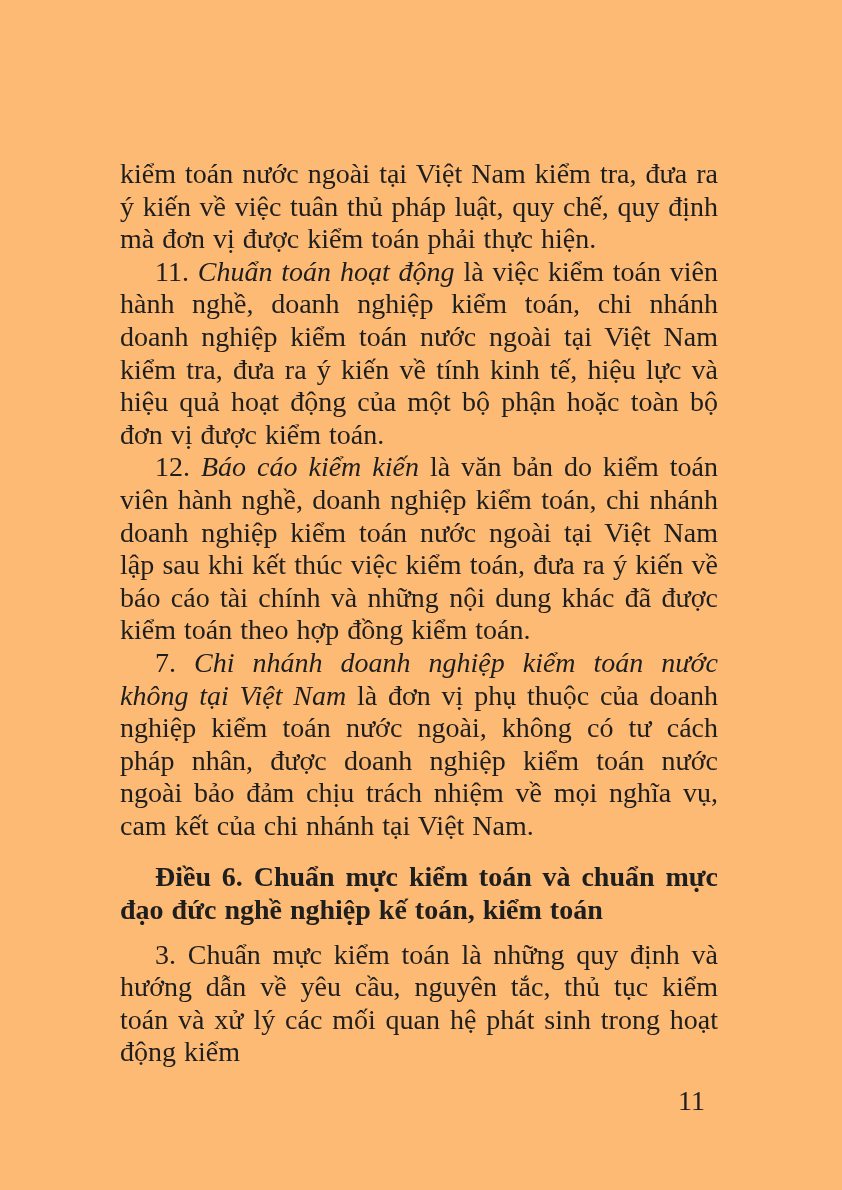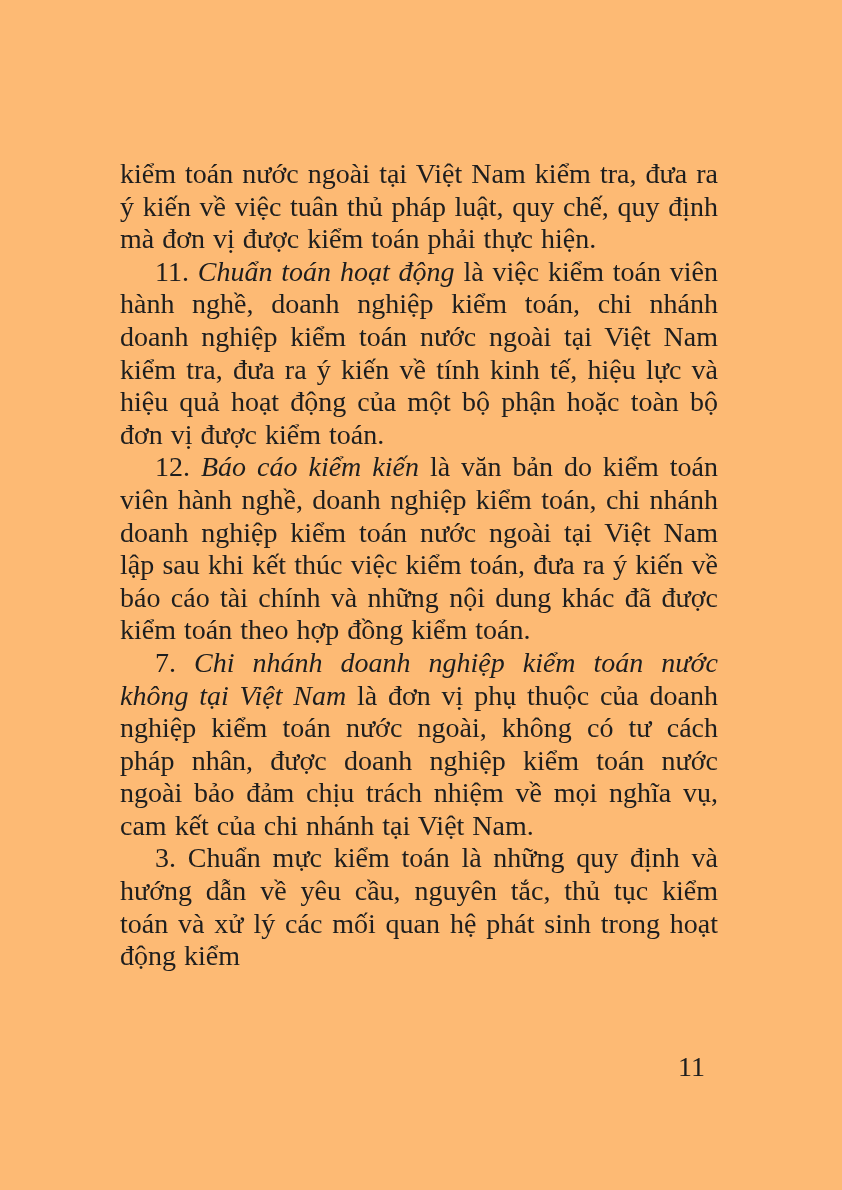--- a/index.html
+++ b/index.html
@@ -39,40 +39,41 @@
     margin: 19px 0 12px 0;
     font-size: 28px;
     line-height: 32.6px;
     font-weight: bold;
     text-align: justify;
     text-indent: 35px;
     word-spacing: 1px;
   }
   .page-number {
     position: absolute;
-    top: 1051px;
+    top: 1085px;
     right: 137px;
     font-size: 28px;
     line-height: 32.6px;
     color: #1e1e1e;
   }
 </style>
 </head>
 <body>
 
 <div class="page">
   <div class="content">
 
     <p class="body no-indent">kiểm toán nước ngoài tại Việt Nam kiểm tra, đưa ra ý kiến về việc tuân thủ pháp luật, quy chế, quy định mà đơn vị được kiểm toán phải thực hiện.</p>
 
     <p class="body"><span>11.</span> <span class="term">Chuẩn toán hoạt động</span> <span>là việc kiểm toán viên hành nghề, doanh nghiệp kiểm toán, chi nhánh doanh nghiệp kiểm toán nước ngoài tại Việt Nam kiểm tra, đưa ra ý kiến về tính kinh tế, hiệu lực và hiệu quả hoạt động của một bộ phận hoặc toàn bộ đơn vị được kiểm toán.</span></p>
 
     <p class="body"><span>12.</span> <span class="term">Báo cáo kiểm kiến</span> <span>là văn bản do kiểm toán viên hành nghề, doanh nghiệp kiểm toán, chi nhánh doanh nghiệp kiểm toán nước ngoài tại Việt Nam lập sau khi kết thúc việc kiểm toán, đưa ra ý kiến về báo cáo tài chính và những nội dung khác đã được kiểm toán theo hợp đồng kiểm toán.</span></p>
 
     <p class="body"><span>7.</span> <span class="term">Chi nhánh doanh nghiệp kiểm toán nước không tại Việt Nam</span> <span>là đơn vị phụ thuộc của doanh nghiệp kiểm toán nước ngoài, không có tư cách pháp nhân, được doanh nghiệp kiểm toán nước ngoài bảo đảm chịu trách nhiệm về mọi nghĩa vụ, cam kết của chi nhánh tại Việt Nam.</span></p>
 
+    <h2 class="article-heading">Điều 6. Chuẩn mực kiểm toán và chuẩn mực đạo đức nghề nghiệp kế toán, kiểm toán</h2>
 
     <p class="body">3. Chuẩn mực kiểm toán là những quy định và hướng dẫn về yêu cầu, nguyên tắc, thủ tục kiểm toán và xử lý các mối quan hệ phát sinh trong hoạt động kiểm</p>
 
   </div>
 
   <div class="page-number">11</div>
 </div>
 
 </body></html>

